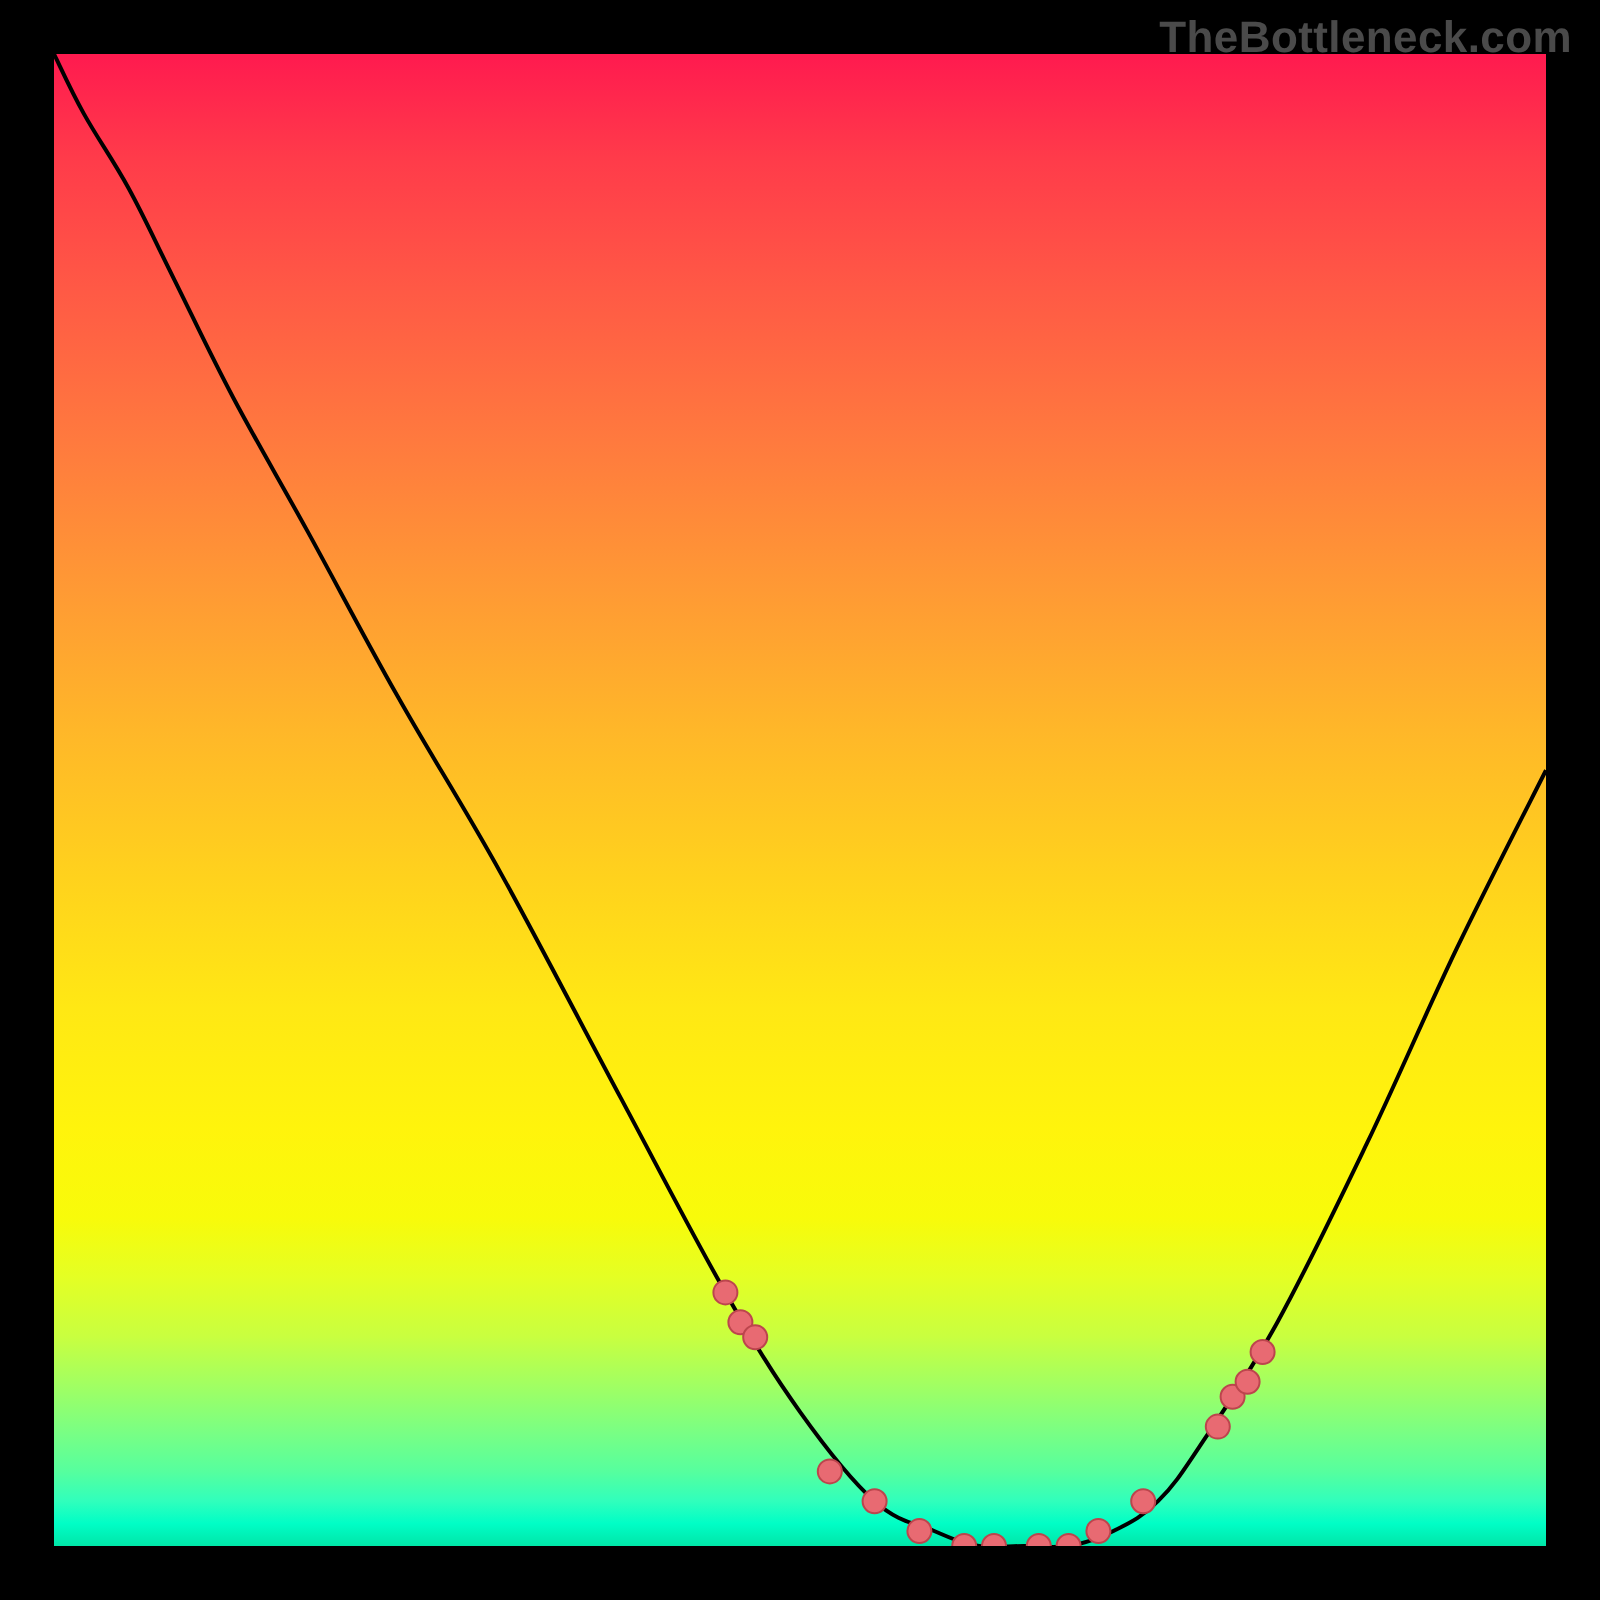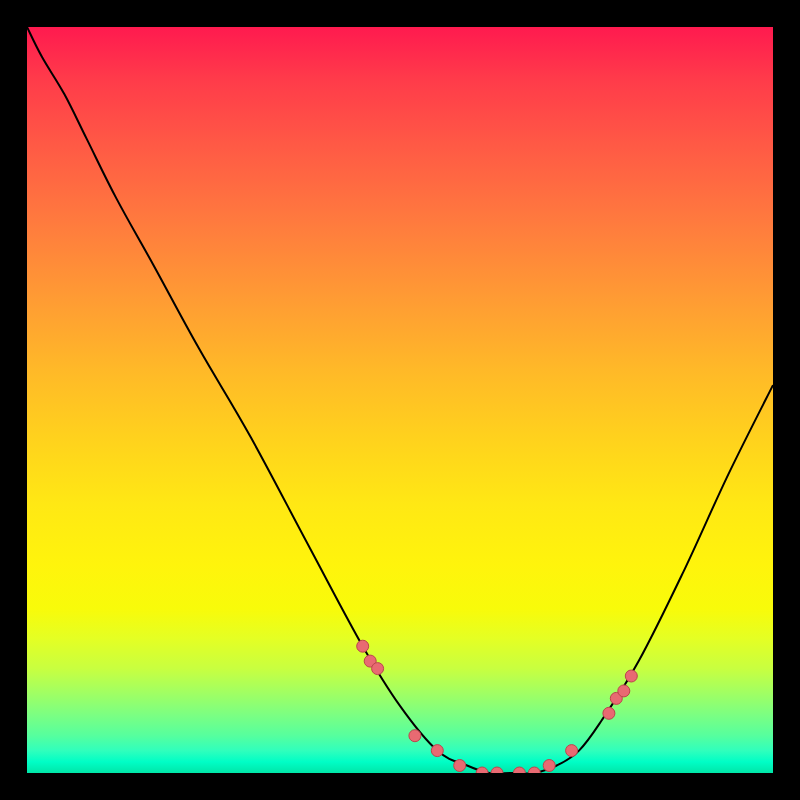--- a/index.html
+++ b/index.html
@@ -69,20 +69,21 @@
   .dot {
     fill: #e86a72;
     stroke: #bc454d;
     stroke-width: 1;
   }
 </style>
 </head>
 <body>
 
 <div class="frame">
+  <div class="watermark">TheBottleneck.com</div>
 
   <div class="plot-area">
     <svg class="curve" viewBox="0 0 746 746">
       <path class="line" d="M 0.0 0.0 C 2.7 5.4, 8.2 17.8, 14.9 29.8 C 21.6 41.9, 29.2 52.4, 37.3 67.1 C 45.4 81.9, 50.3 93.1, 59.7 111.9 C 69.1 130.7, 77.4 148.8, 89.5 171.6 C 101.6 194.4, 112.0 211.9, 126.8 238.7 C 141.6 265.6, 154.1 289.9, 171.6 320.8 C 189.0 351.7, 203.7 374.0, 223.8 410.3 C 243.9 446.6, 263.3 484.6, 283.5 522.2 C 303.6 559.8, 319.6 591.0, 335.7 619.2 C 351.8 647.4, 359.6 660.1, 373.0 678.9 C 386.4 697.7, 398.2 712.9, 410.3 723.6 C 422.4 734.4, 430.7 734.5, 440.1 738.5 C 449.5 742.6, 454.5 744.7, 462.5 746.0 C 470.6 747.3, 476.8 746.0, 484.9 746.0 C 493.0 746.0, 499.2 747.3, 507.3 746.0 C 515.3 744.7, 521.6 742.6, 529.7 738.5 C 537.7 734.5, 544.0 731.7, 552.0 723.6 C 560.1 715.6, 563.7 709.9, 574.4 693.8 C 585.2 677.7, 596.9 661.0, 611.7 634.1 C 626.5 607.2, 640.4 578.1, 656.5 544.6 C 672.6 511.0, 685.1 481.2, 701.2 447.6 C 717.4 414.0, 737.9 374.2, 746.0 358.1" stroke="#000000"></path>
       <g>
           <circle cx="335.7" cy="619.2" r="6" class="dot" fill="#e86a72" stroke="#bc454d"></circle>
           <circle cx="343.2" cy="634.1" r="6" class="dot" fill="#e86a72" stroke="#bc454d"></circle>
           <circle cx="350.6" cy="641.6" r="6" class="dot" fill="#e86a72" stroke="#bc454d"></circle>
           <circle cx="387.9" cy="708.7" r="6" class="dot" fill="#e86a72" stroke="#bc454d"></circle>
           <circle cx="410.3" cy="723.6" r="6" class="dot" fill="#e86a72" stroke="#bc454d"></circle>

